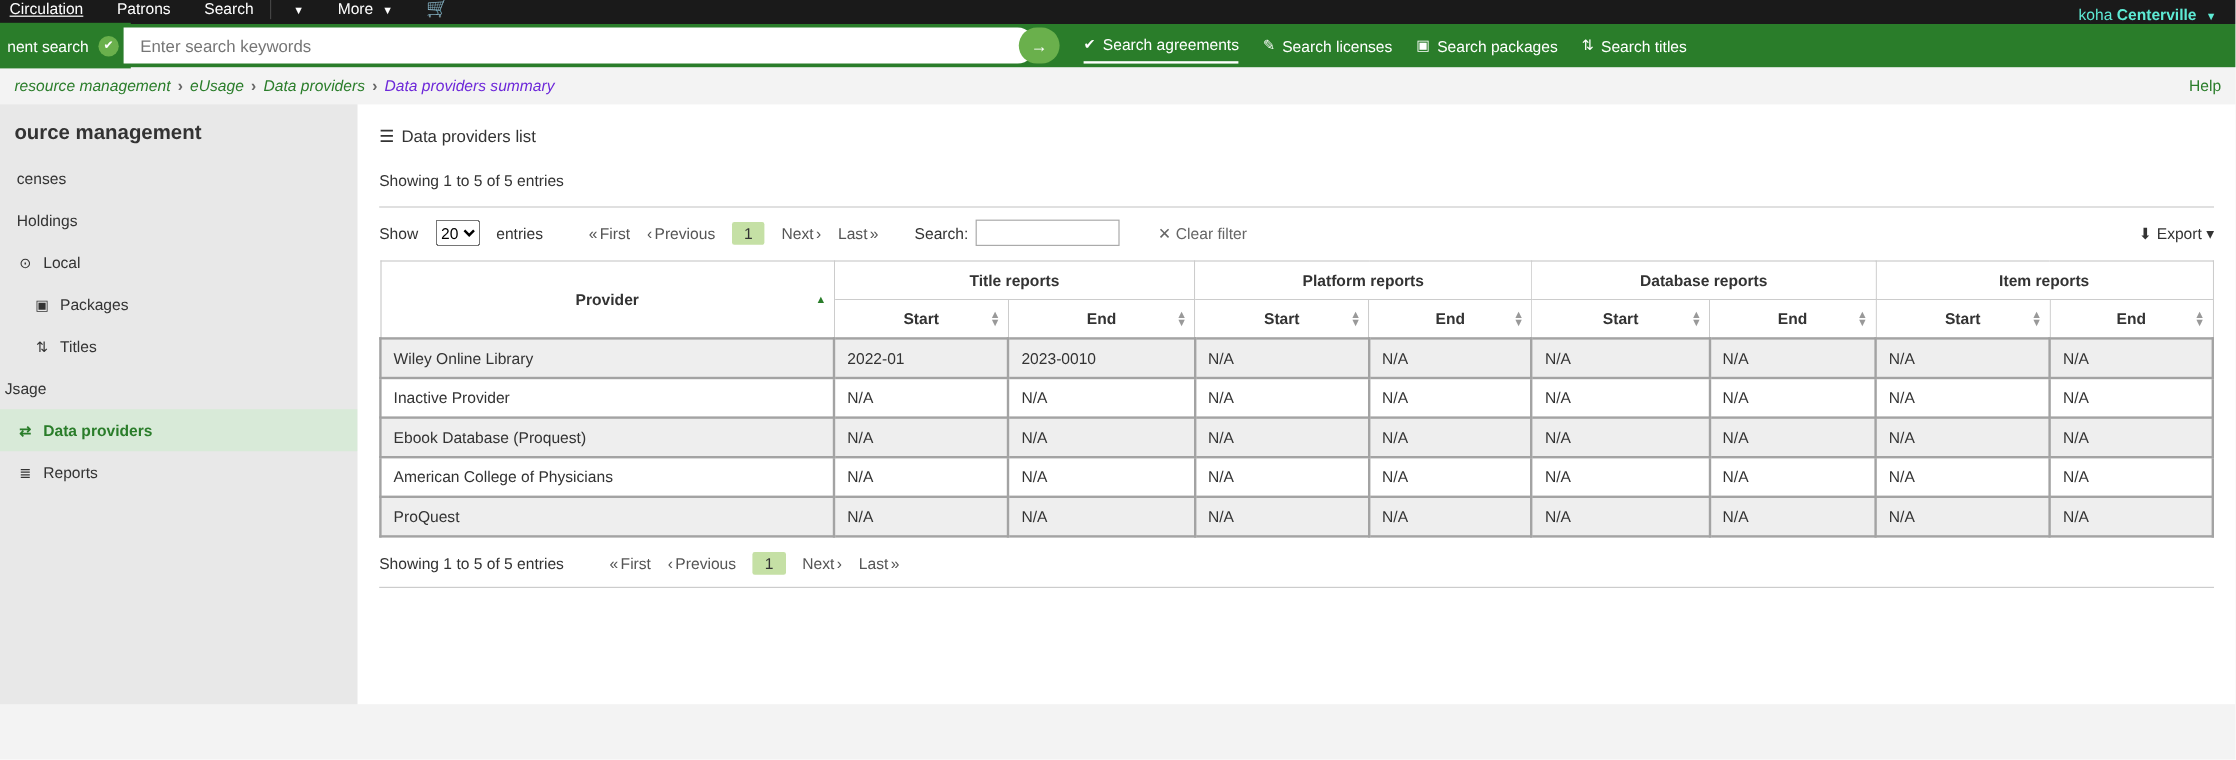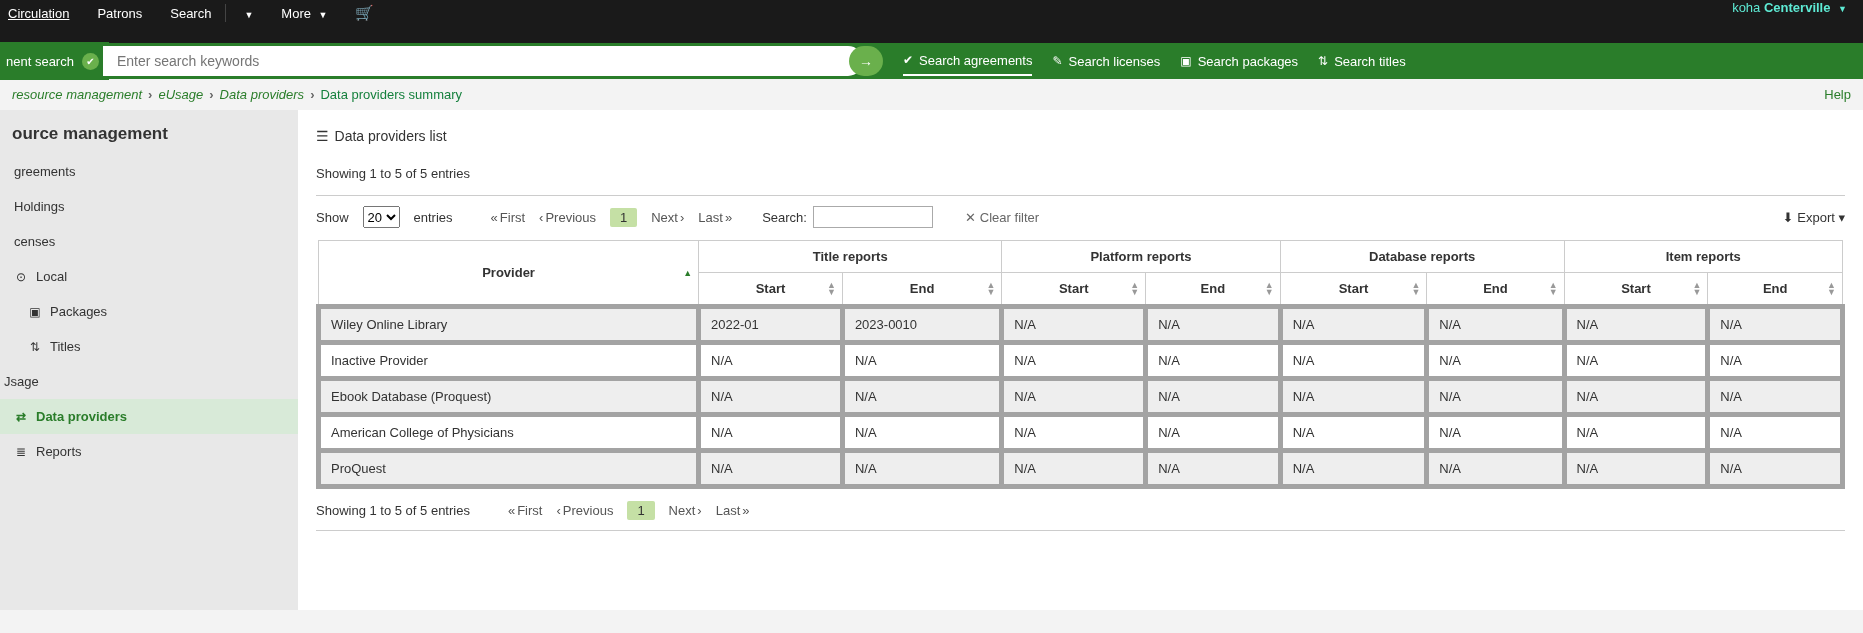--- a/index.html
+++ b/index.html
@@ -1,19 +1,19 @@
 <!DOCTYPE html>
 <html><head>
 <meta charset="utf-8">
 <style>
 * { box-sizing: border-box; margin: 0; padding: 0; }
 body { font-family: Arial, sans-serif; font-size: 13px; color: #333; background: #f3f3f3; overflow-x: hidden; }
 
 
-.topnav { background: #1a1a1a; height: 43px; display: flex; align-items: flex-start; padding: 0 8px; color: #fff; }
+.topnav { background: #1a1a1a; height: 20px; display: flex; align-items: flex-end; padding: 0 8px; color: #fff; }
 .topnav .nav-left { display: flex; align-items: center; gap: 0; }
 .topnav .nav-item { color: #fff; padding: 4px 14px; font-size: 13px; cursor: pointer; }
 .topnav .nav-item.first { text-decoration: underline; padding-left: 0; }
 .topnav .nav-sep { width: 1px; height: 18px; background: #444; }
 .topnav .caret { margin-left: 4px; font-size: 9px; }
 .topnav .cart { font-size: 15px; padding: 4px 14px; cursor: pointer; }
 .topnav .spacer { flex: 1; }
 .topnav .brand { color: #5eead4; font-size: 13px; padding-right: 8px; cursor: pointer; }
 .topnav .brand .bold { font-weight: bold; }
 
@@ -26,21 +26,21 @@
 .go-btn { width: 34px; height: 30px; background:#6ab04c; border-radius:15px; display:flex; align-items:center; justify-content:center; margin-left:-20px; color:#fff; cursor:pointer; font-size:14px; position:relative;}
 .greenlinks { display:flex; gap:20px; margin-left:20px; align-items:center; }
 .greenlink { color:#fff; font-size:13px; display:flex; align-items:center; gap:6px; cursor:pointer; padding:6px 0;}
 .greenlink.active { border-bottom:2px solid #fff; }
 .gicon { font-size:12px; }
 
 
 .crumbar { background:#f3f3f3; padding: 8px 12px; display:flex; align-items:center; font-size:13px;}
 .crumb { color:#2a7d2a; font-style:italic; cursor:pointer; }
 .crumb-sep { color:#666; margin:0 6px; font-weight:bold; }
-.crumb-current { color:#15803d; }
+.crumb-current { color:#6d28d9; font-style:italic; }
 .crumbar .spacer { flex:1; }
 .help { color:#2a7d2a; cursor:pointer; }
 
 
 .main { display:flex; }
 .sidebar { width:298px; background:#e8e8e8; padding:0; min-height:500px;}
 .side-title { font-weight:bold; font-size:17px; padding:14px 12px 10px 12px; color:#333; }
 .side-item { padding:10px 14px; font-size:13px; color:#333; cursor:pointer; display:flex; align-items:center; gap:8px;}
 .side-item.sub { padding-left:28px; }
 .side-item.active { color:#2a7d2a; font-weight:bold; background:#d8ead8;}
@@ -63,21 +63,21 @@
 .search-mini input { height:22px; width:120px; border:1px solid #aaa; padding:0 4px;}
 .clear-filter { color:#666; cursor:pointer; display:flex; align-items:center; gap:4px; margin-left:18px;}
 .export { margin-left:auto; color:#333; cursor:pointer; display:flex; align-items:center; gap:4px; font-size:13px;}
 
 
 table.data { width:100%; border-collapse:collapse; margin-top:12px; font-size:13px;}
 table.data th { background:#fff; border:1px solid #ccc; padding:8px 24px; font-weight:bold; position:relative;}
 table.data th.group { text-align:center; }
 table.data th .sort { position:absolute; right:6px; top:50%; transform:translateY(-50%); font-size:9px; color:#999; line-height:7px;}
 table.data th.sorted-asc .sort-asc { color:#2a7d2a; }
-table.data td { border:5px solid #a3a3a3; padding:8px 10px;margin-top:48px; }
+table.data td { border:2px solid #a3a3a3; padding:8px 10px;margin-top:48px; }
 table.data tbody tr:nth-child(odd) { background:#eee; }
 table.data tbody tr:nth-child(even) { background:#fff; }
 
 .bottom-row { display:flex; align-items:center; gap:14px; font-size:13px; padding:12px 0 6px 0;}
 </style>
 </head>
 <body>
 
 <div class="topnav">
   <div class="nav-left">
@@ -135,27 +135,24 @@
   <span class="crumb-sep">›</span>
   <span class="crumb-current">Data providers summary</span>
   <div class="spacer"></div>
   <span class="help">Help</span>
 </div>
 
 <div class="main">
   <div class="sidebar">
     <div class="side-title">ource management</div>
     <div class="side-item">
-        <span>greements</span>
+        <span>censes</span>
       </div>
     <div class="side-item">
         <span>Holdings</span>
-      </div>
-    <div class="side-item">
-        <span>censes</span>
       </div>
     <div class="side-item">
         <span class="side-icon">⊙</span>
         <span>Local</span>
       </div>
     <div class="side-item sub">
         <span class="side-icon">▣</span>
         <span>Packages</span>
       </div>
     <div class="side-item sub">

